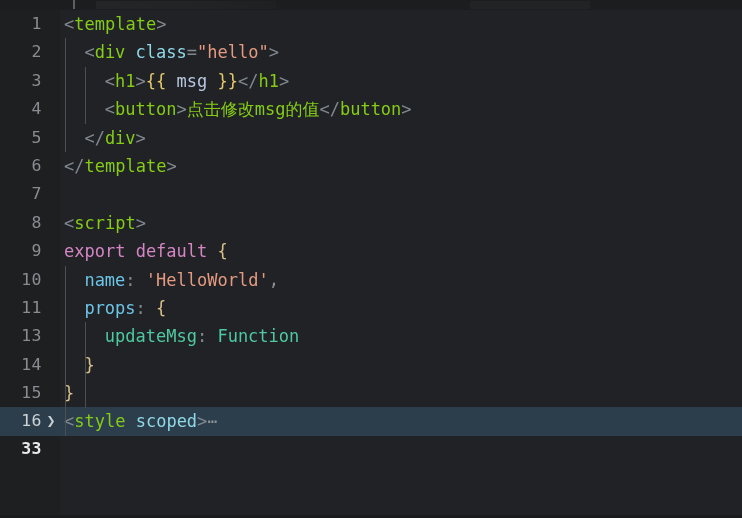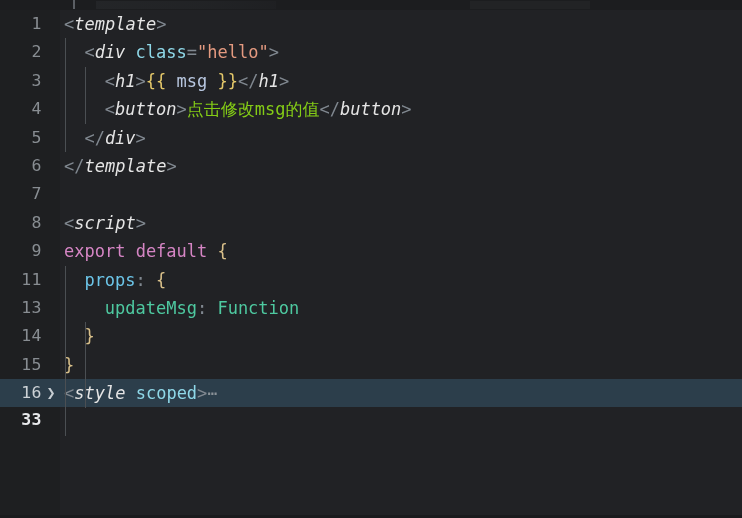--- a/index.html
+++ b/index.html
@@ -110,21 +110,21 @@
   
   .guide {
     position: absolute;
     width: 1px;
     background: #4b4f53;
     z-index: 5;
   }
 
   
   .t-punct   { color: #808890; }
-  .t-tag     { color: #e5e5e5; font-style: italic; }
+  .t-tag     { color: #84cc16; }
   .t-attr    { color: #8fd8e8; }
   .t-string  { color: #e49a80; }
   .t-mustache{ color: #e4c86a; }
   .t-interp  { color: #b8c7e0; }
   .t-text    { color: #84cc16; }
   .t-kw      { color: #d585c4; }
   .t-brace   { color: #d9c08a; }
   .t-prop    { color: #6cc5e8; }
   .t-green   { color: #4ec9a0; }
   .t-comma   { color: #8b9298; }
@@ -166,20 +166,21 @@
   <div class="rows" id="rows">
       <div class="row"><span class="lineno">1</span><span class="code" style="padding-left: 0px;"><span class="t-punct">&lt;</span><span class="t-tag">template</span><span class="t-punct">&gt;</span></span></div>
       <div class="row"><span class="lineno">2</span><span class="code" style="padding-left: 20.4px;"><span class="t-punct">&lt;</span><span class="t-tag">div</span><span class="t-punct"> </span><span class="t-attr">class</span><span class="t-punct">=</span><span class="t-string">"hello"</span><span class="t-punct">&gt;</span></span></div>
       <div class="row"><span class="lineno">3</span><span class="code" style="padding-left: 40.8px;"><span class="t-punct">&lt;</span><span class="t-tag">h1</span><span class="t-punct">&gt;</span><span class="t-mustache">{{</span><span class="t-interp"> msg </span><span class="t-mustache">}}</span><span class="t-punct">&lt;/</span><span class="t-tag">h1</span><span class="t-punct">&gt;</span></span></div>
       <div class="row"><span class="lineno">4</span><span class="code" style="padding-left: 40.8px;"><span class="t-punct">&lt;</span><span class="t-tag">button</span><span class="t-punct">&gt;</span><span class="t-text">点击修改msg的值</span><span class="t-punct">&lt;/</span><span class="t-tag">button</span><span class="t-punct">&gt;</span></span></div>
       <div class="row"><span class="lineno">5</span><span class="code" style="padding-left: 20.4px;"><span class="t-punct">&lt;/</span><span class="t-tag">div</span><span class="t-punct">&gt;</span></span></div>
       <div class="row"><span class="lineno">6</span><span class="code" style="padding-left: 0px;"><span class="t-punct">&lt;/</span><span class="t-tag">template</span><span class="t-punct">&gt;</span></span></div>
       <div class="row"><span class="lineno">7</span><span class="code" style="padding-left: 0px;"></span></div>
       <div class="row"><span class="lineno">8</span><span class="code" style="padding-left: 0px;"><span class="t-punct">&lt;</span><span class="t-tag">script</span><span class="t-punct">&gt;</span></span></div>
       <div class="row"><span class="lineno">9</span><span class="code" style="padding-left: 0px;"><span class="t-kw">export default </span><span class="t-brace">{</span></span></div>
+      <div class="row"><span class="lineno">10</span><span class="code" style="padding-left: 20.4px;"><span class="t-prop">name</span><span class="t-punct">: </span><span class="t-string">'HelloWorld'</span><span class="t-comma">,</span></span></div>
       <div class="row"><span class="lineno">11</span><span class="code" style="padding-left: 20.4px;"><span class="t-prop">props</span><span class="t-punct">: </span><span class="t-brace">{</span></span></div>
       <div class="row"><span class="lineno">13</span><span class="code" style="padding-left: 40.8px;"><span class="t-green">updateMsg</span><span class="t-punct">: </span><span class="t-green">Function</span></span></div>
       <div class="row"><span class="lineno">14</span><span class="code" style="padding-left: 20.4px;"><span class="t-brace">}</span></span></div>
       <div class="row"><span class="lineno">15</span><span class="code" style="padding-left: 0px;"><span class="t-brace">}</span></span></div>
       <div class="row folded-row"><span class="lineno">16</span><span class="fold-arrow">❯</span><span class="code" style="padding-left: 0px;"><span class="t-punct">&lt;</span><span class="t-tag">style</span><span class="t-punct"> </span><span class="t-attr">scoped</span><span class="t-punct">&gt;</span><span class="t-ellipsis">⋯</span></span></div>
       <div class="row last-row"><span class="lineno">33</span><span class="code" style="padding-left: 0px;"></span></div>
     </div>
 
 
   <div class="bottom-edge"></div>

